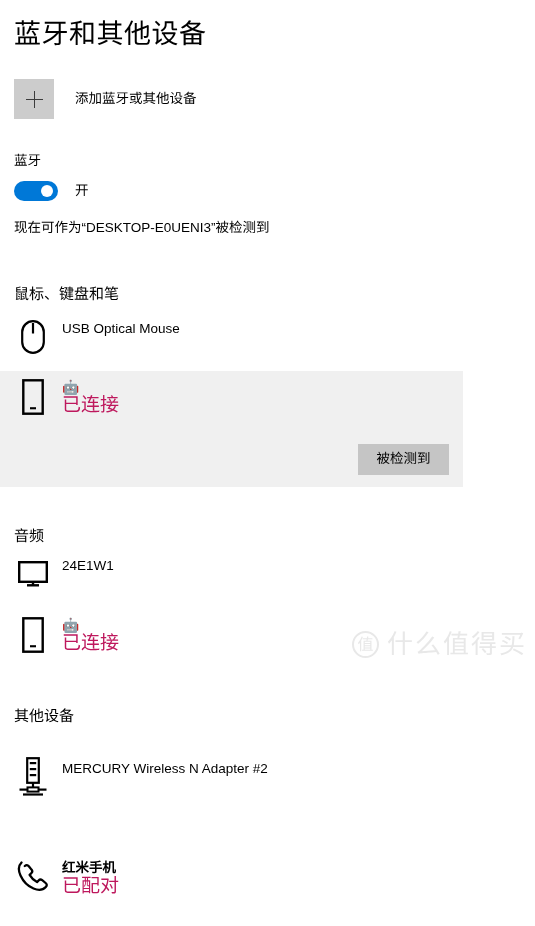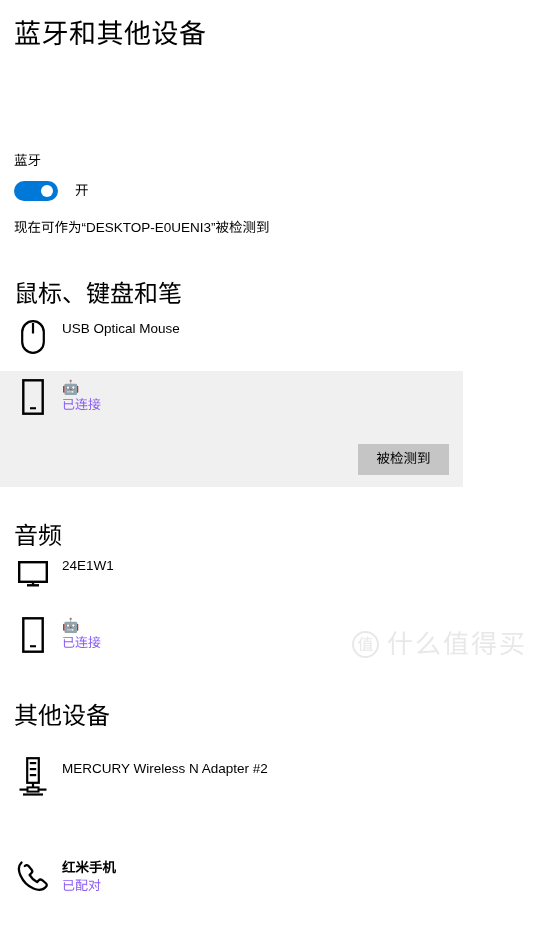--- a/index.html
+++ b/index.html
@@ -128,21 +128,21 @@
     font-size: 13.5px;
     line-height: 19px;
     color: #000;
     white-space: nowrap;
   }
 
   
   .section-head {
     position: absolute;
     left: 14px;
-    font-size: 24px;
+    font-size: 15px;
     font-weight: 400;
     line-height: 26px;
     color: #000;
   }
 
   
   .device-row {
     position: absolute;
     left: 14px;
     display: flex;
@@ -170,23 +170,23 @@
     white-space: nowrap;
   }
   .device-name.emoji {
     font-size: 14px;
     line-height: 17px;
   }
   .device-name.bold {
     font-weight: 700;
   }
   .device-status {
-    font-size: 13px;
-    line-height: 18px;
-    color: #8b5cf6;
+    font-size: 19px;
+    line-height: 18px;
+    color: #be185d;
     white-space: nowrap;
   }
 
   
   .device-card-selected {
     position: absolute;
     left: 0px;
     top: 371px;
     width: 463px;
     height: 116px;
@@ -244,20 +244,26 @@
     line-height: 28px;
   }
 </style>
 </head>
 <body>
 
 <div class="page">
 
   <div class="page-title">蓝牙和其他设备</div>
 
+  <div class="add-device-row">
+    <div class="add-tile">
+      <span class="plus-glyph"></span>
+    </div>
+    <div class="add-device-label">添加蓝牙或其他设备</div>
+  </div>
 
   <div class="bt-section-label">蓝牙</div>
 
   <div class="toggle-row">
     <div class="toggle">
       <span class="knob"></span>
     </div>
     <div class="toggle-state">开</div>
   </div>
 

